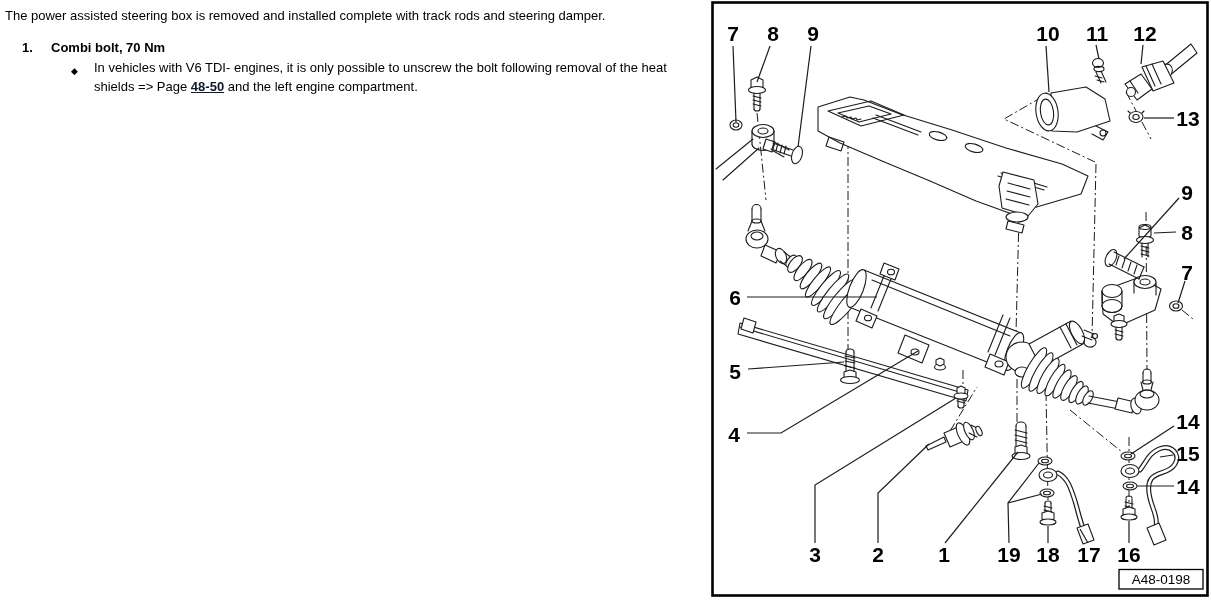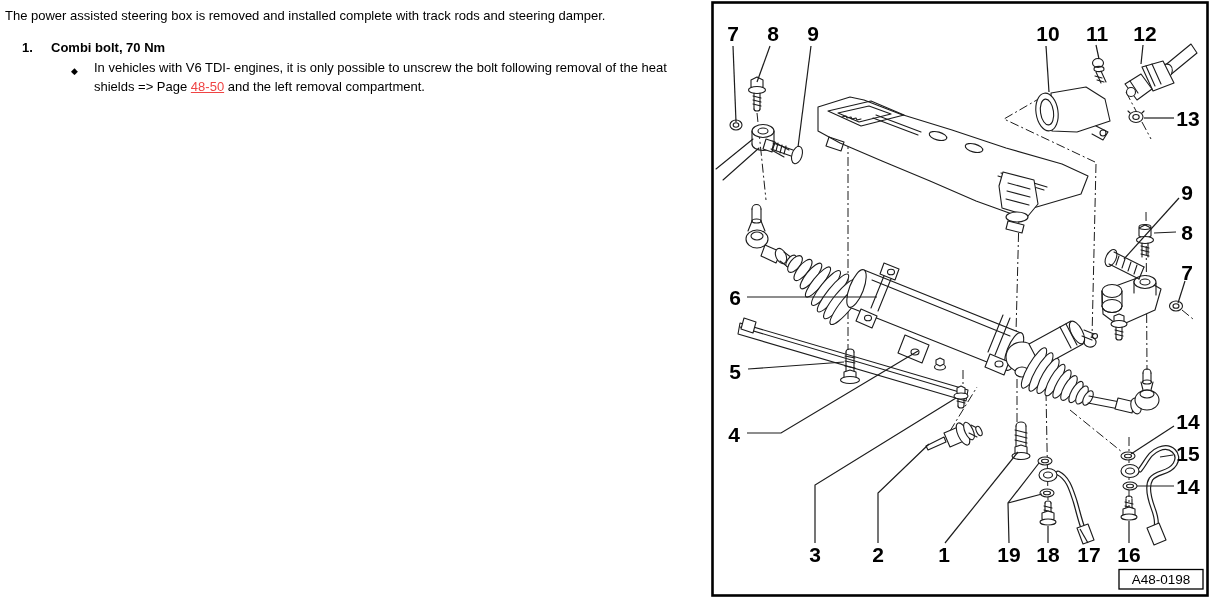--- a/index.html
+++ b/index.html
@@ -28,21 +28,21 @@
 <body>
 
 <div id="page">
 
   <div id="intro" class="txt">The power assisted steering box is removed and installed complete with track rods and steering damper.</div>
   <div id="item-index" class="txt bold">1.</div>
   <div id="item-title" class="txt bold">Combi bolt, 70 Nm</div>
   <div id="bullet" class="txt">◆</div>
   <div id="note" class="txt">
     <div>In vehicles with V6 TDI- engines, it is only possible to unscrew the bolt following removal of the heat</div>
-    <div><span>shields =&gt; Page </span><a class="page-link" style="color: #ef4444;">48-50</a><span> and the left removal compartment.</span></div>
+    <div><span>shields =&gt; Page </span><a class="page-link" style="color: #0f172a; font-weight: bold;">48-50</a><span> and the left engine compartment.</span></div>
   </div>
 
   <svg id="diagram" width="1211" height="600" viewBox="0 0 1211 600" style="position:absolute;left:0;top:0;" xmlns="http://www.w3.org/2000/svg">
 
     <rect x="712.5" y="2.5" width="495" height="593" fill="#fff" stroke="#000" stroke-width="2.6"></rect>
 
     <g class="dd">
       <path d="M848,140 L848,350"></path>
       <path d="M1019,216 L1016,333"></path>
       <path d="M1017,362 L1017,423"></path>

